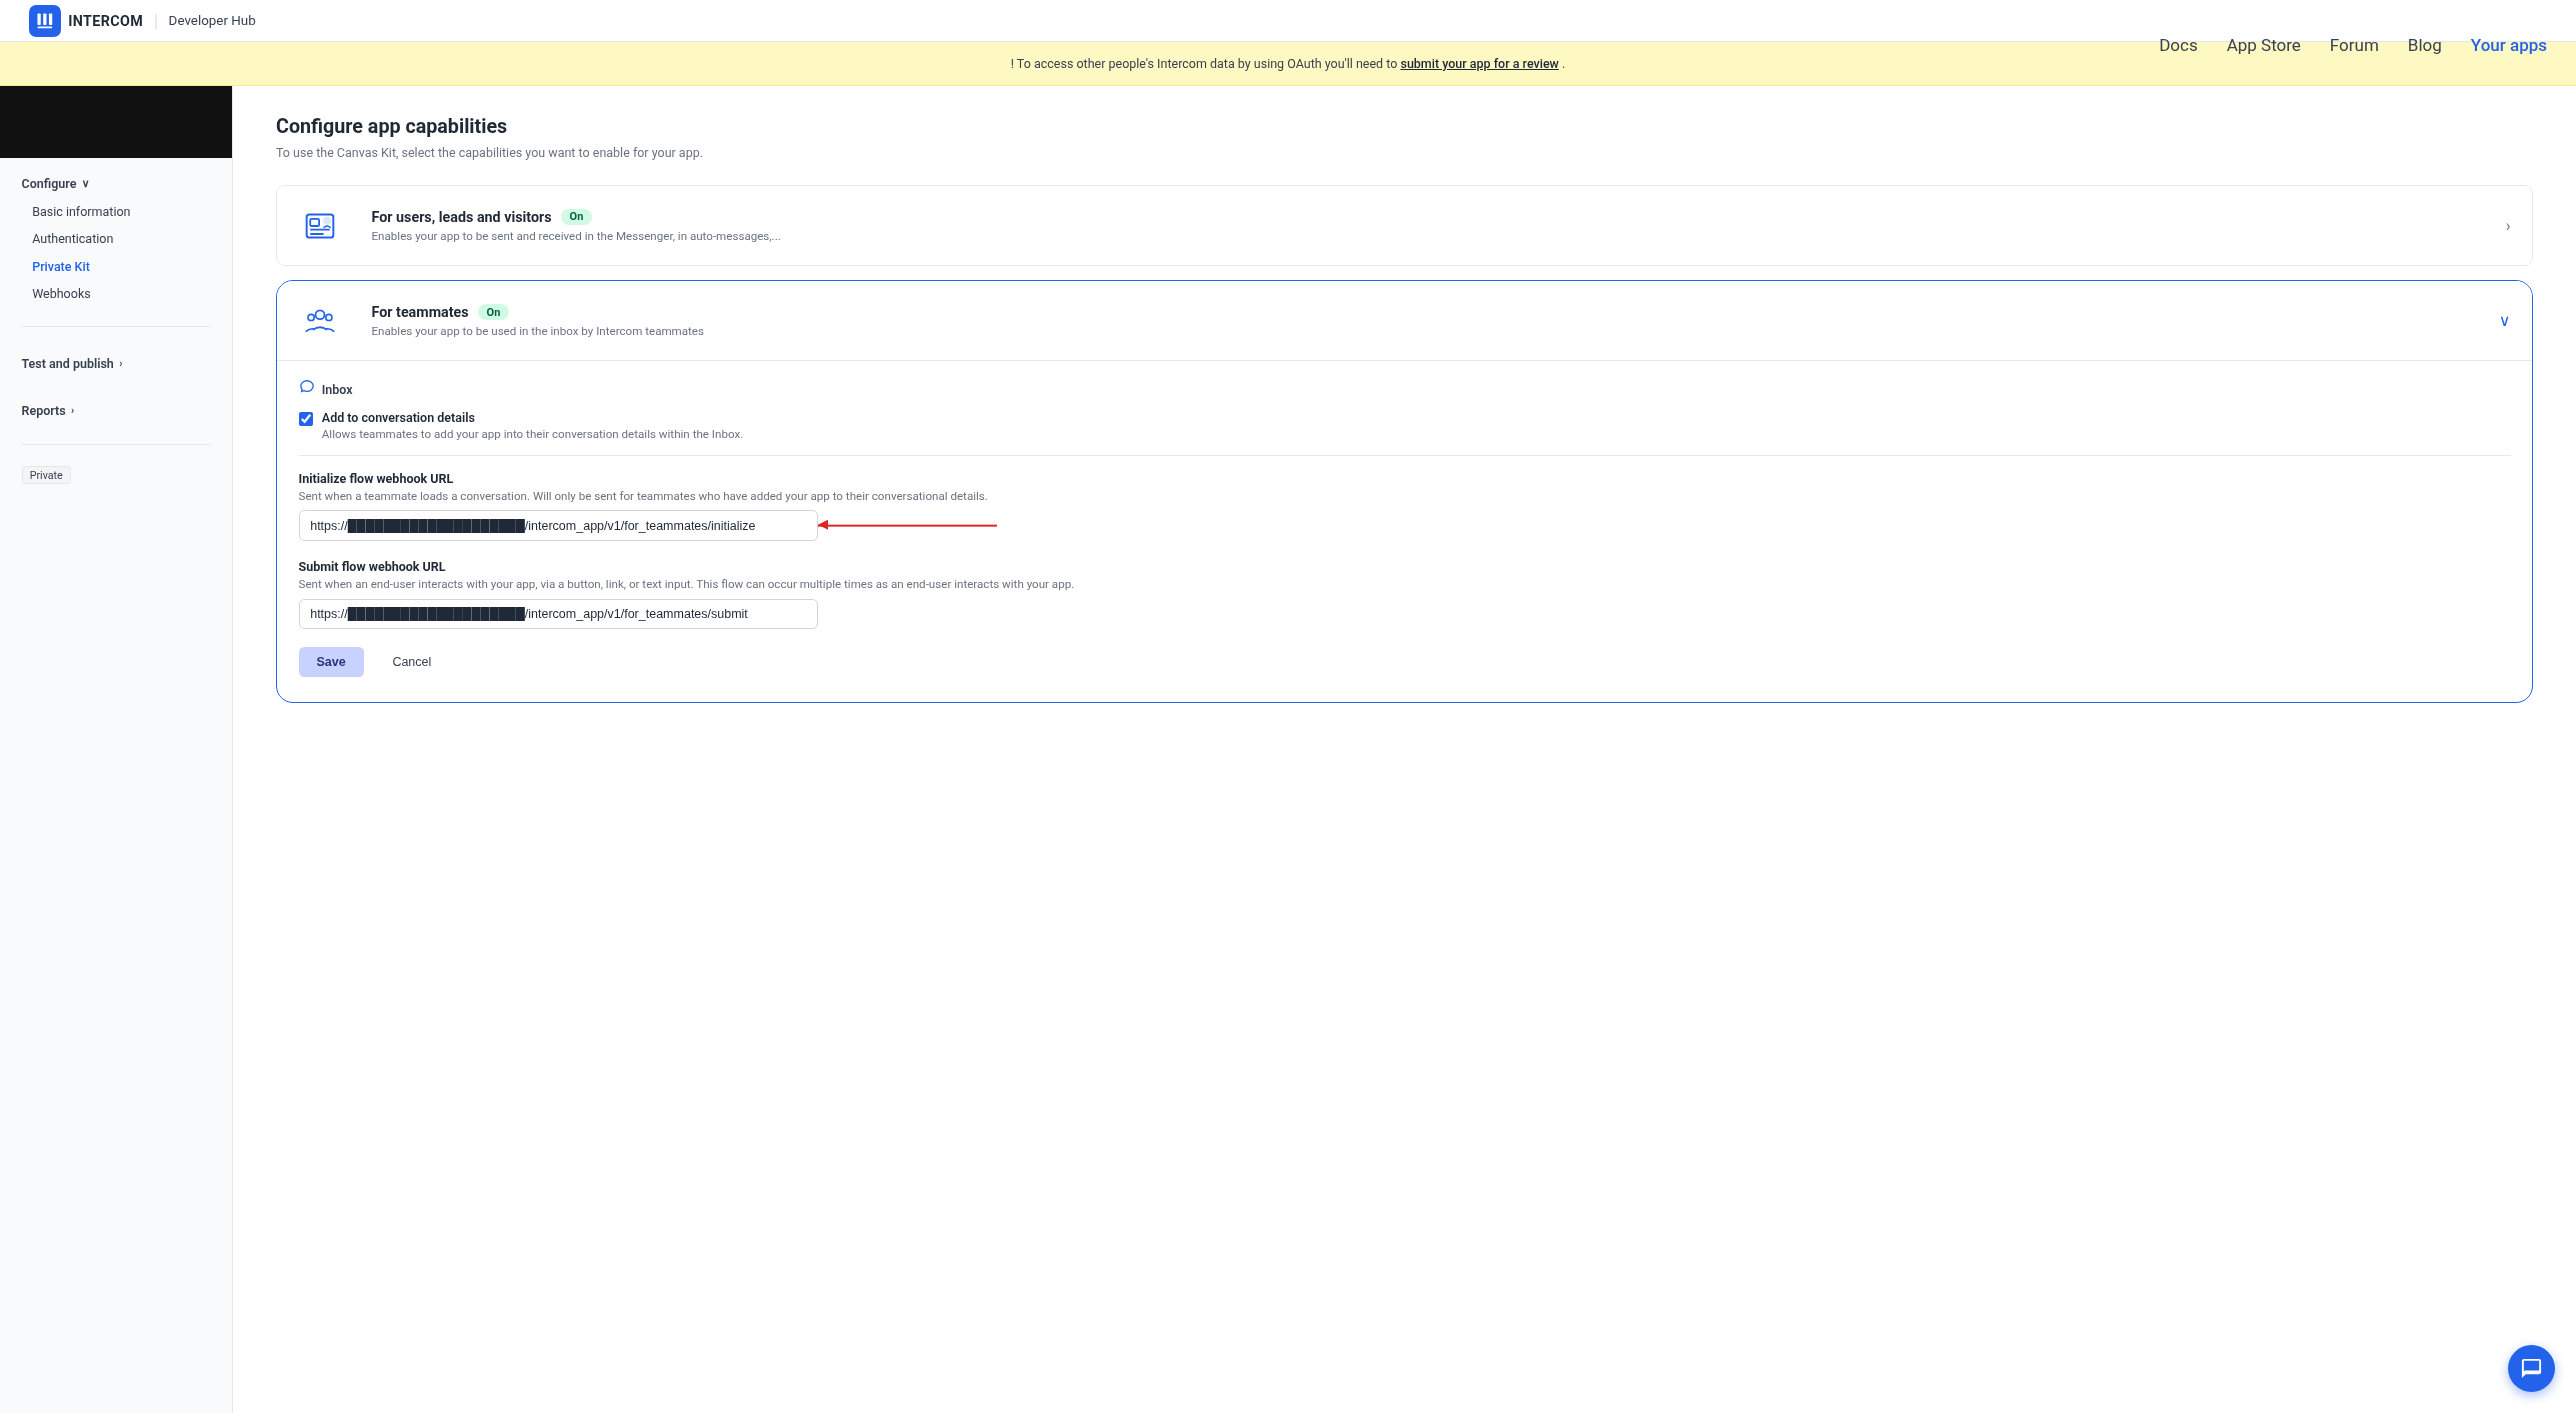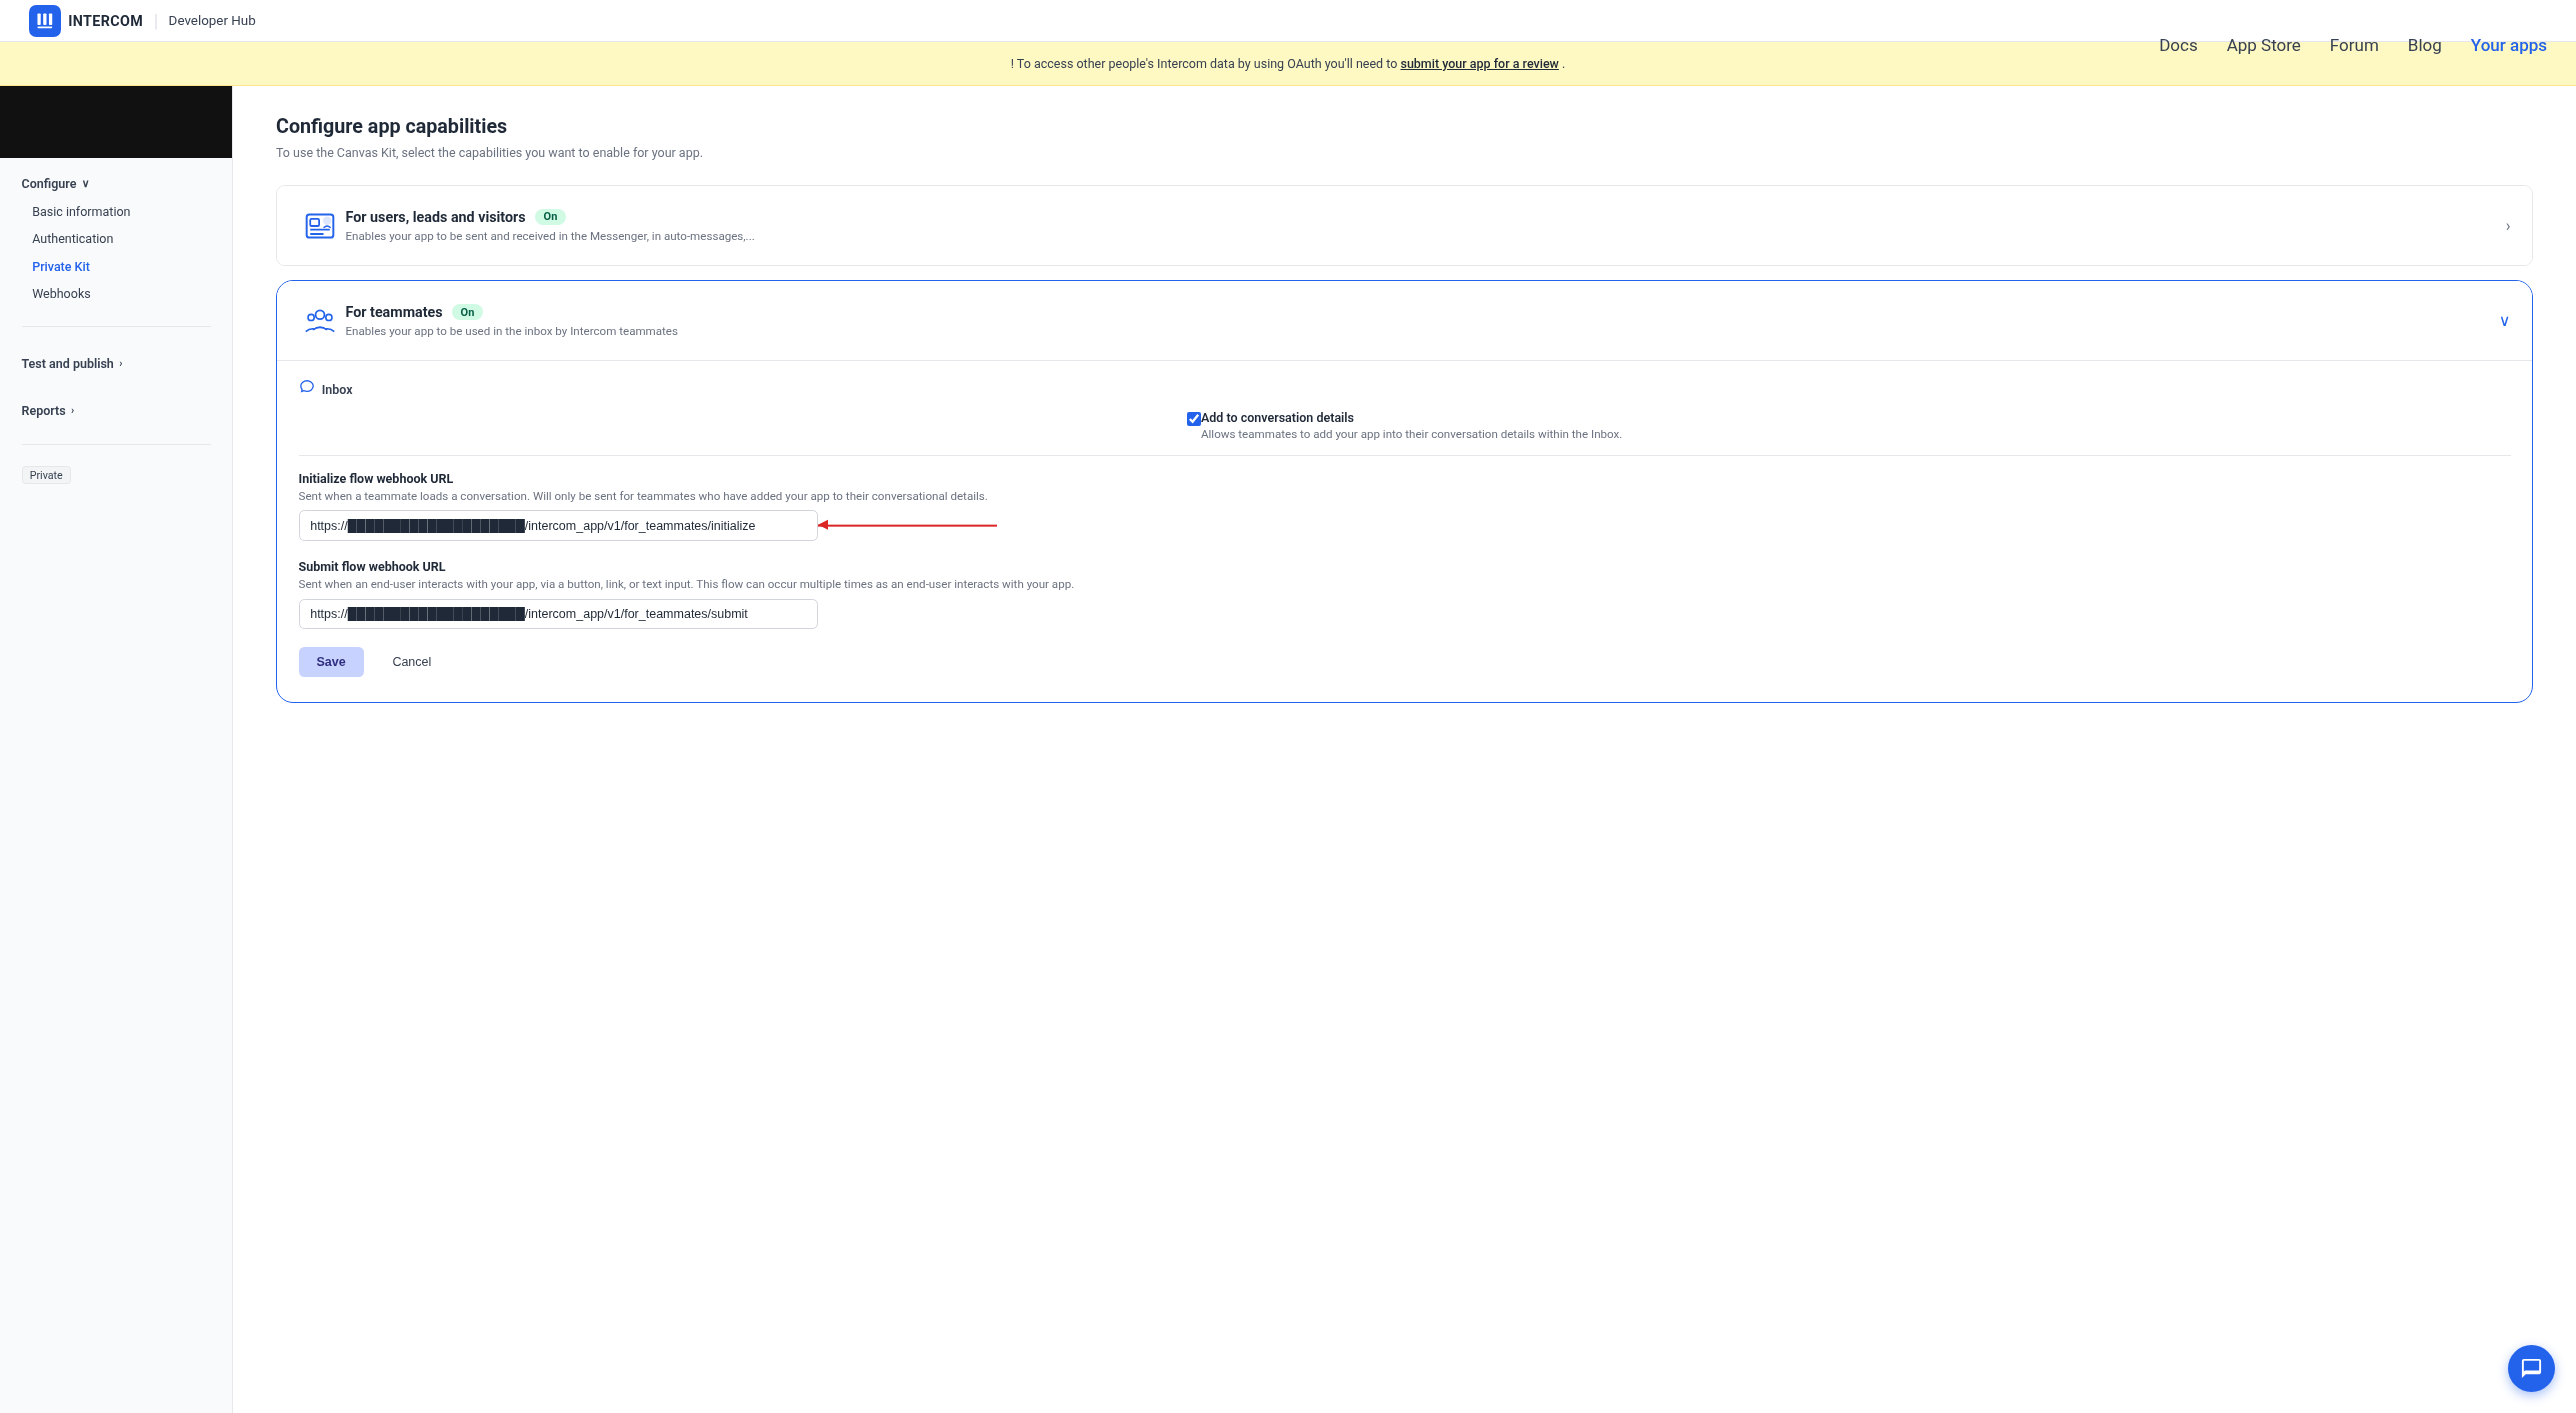--- a/index.html
+++ b/index.html
@@ -180,21 +180,21 @@
       display: flex;
       align-items: center;
       justify-content: space-between;
       padding: 18px 21.5px;
       cursor: pointer;
       background: #fff;
     }
     .capability-card-left {
       display: flex;
       align-items: center;
-      gap: 4px;
+      gap: 30px;
     }
     .capability-icon {
       width: 43px;
       height: 43px;
       display: flex;
       align-items: center;
       justify-content: center;
       color: #2362eb;
     }
     .capability-icon svg {
@@ -245,22 +245,22 @@
       align-items: center;
       gap: 7.2px;
     }
     .inbox-icon {
       color: #2362eb;
       font-size: 16px;
     }
     .checkbox-row {
       display: flex;
       align-items: flex-start;
+      gap: 9px;
       margin-bottom: 14.3px;
-      justify-content: center;
     }
     .checkbox-row input[type="checkbox"] {
       margin-top: 1.8px;
       width: 14.3px;
       height: 14.3px;
       accent-color: #2362eb;
       flex-shrink: 0;
     }
     .checkbox-label {
       font-size: 12.5px;

